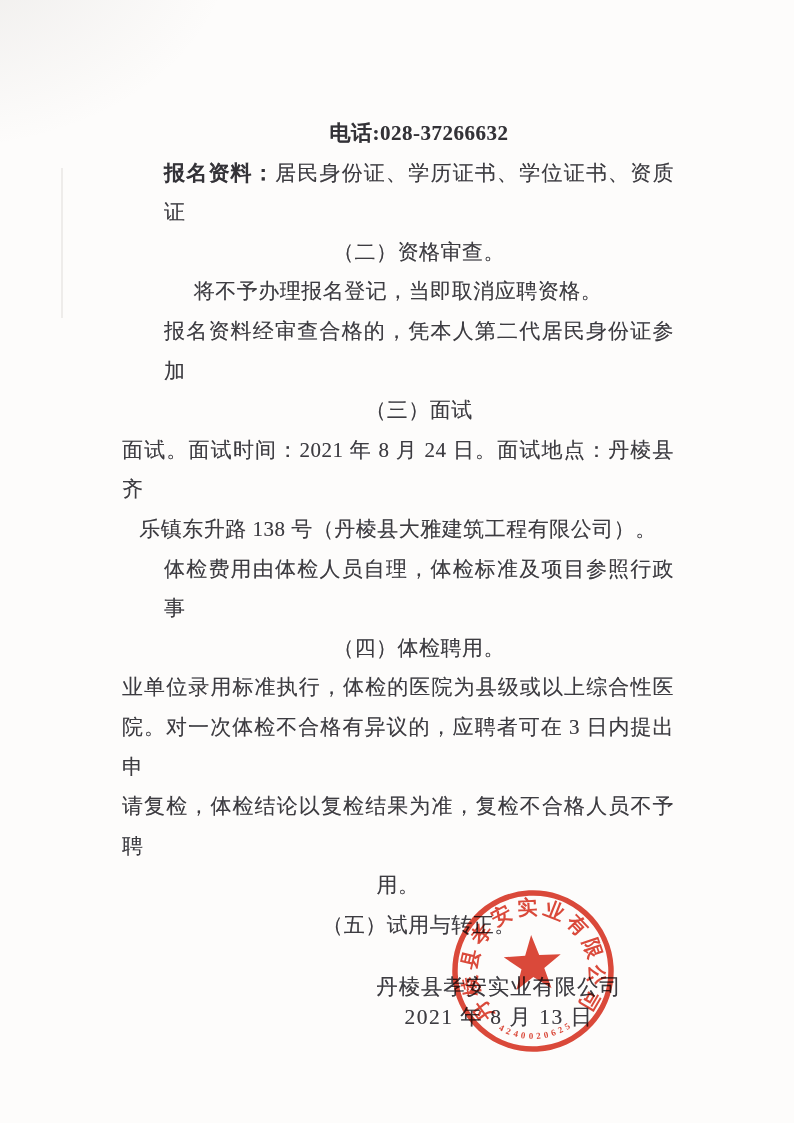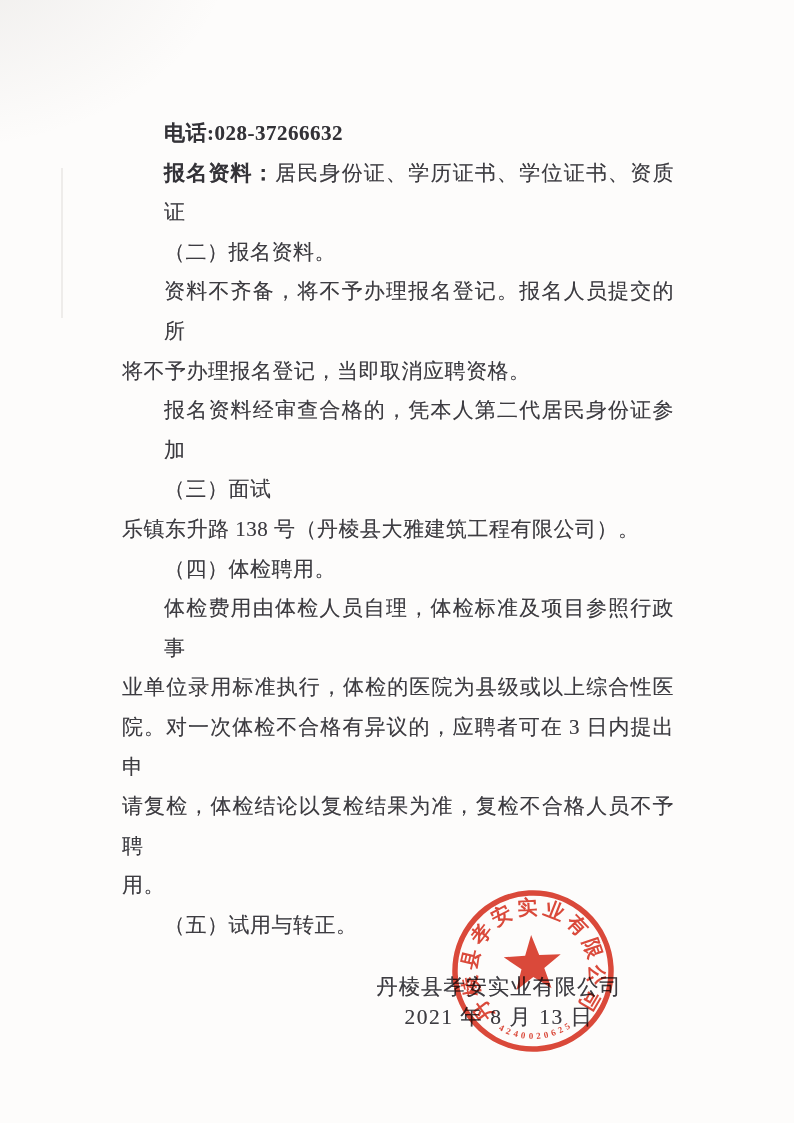--- a/index.html
+++ b/index.html
@@ -29,21 +29,21 @@
 
   .doc-body {
     position: absolute;
     left: 122px; top: 114px;
     width: 552px;
     font-size: 21px;
     line-height: 39.6px;
     letter-spacing: 0.5px;
     text-shadow: 0 0 0.6px rgba(66,64,70,0.45);
   }
-  .line { text-align: left; }
+  .line { text-align: center; }
   .line.indent { padding-left: 42px; }
   .line.justify { text-align: justify; text-align-last: justify; }
   .line b { font-weight: 700; color: #333237; }
 
   .signature {
     position: absolute;
     left: 324px; top: 972px;
     width: 350px;
     text-align: center;
     font-size: 21.5px;
@@ -78,28 +78,28 @@
 </head>
 <body>
 
 <div class="paper">
 
   <div class="fold-line"></div>
 
   <div class="doc-body">
       <div class="line indent"><b>电话:028-37266632</b></div>
       <div class="line indent justify"><b>报名资料：</b><span>居民身份证、学历证书、学位证书、资质证</span></div>
-      <div class="line indent"><span>（二）报名资料。</span></div>
-      <div class="line indent justify"><span>资料不齐备，将不予办理报名登记。报名人员提交的所</span></div>
+      <div class="line indent"><span>（二）资格审查。</span></div>
       <div class="line"><span>将不予办理报名登记，当即取消应聘资格。</span></div>
       <div class="line indent justify"><span>报名资料经审查合格的，凭本人第二代居民身份证参加</span></div>
       <div class="line indent"><span>（三）面试</span></div>
+      <div class="line justify"><span>面试。面试时间：2021 年 8 月 24 日。面试地点：丹棱县齐</span></div>
       <div class="line"><span>乐镇东升路 138 号（丹棱县大雅建筑工程有限公司）。</span></div>
+      <div class="line indent justify"><span>体检费用由体检人员自理，体检标准及项目参照行政事</span></div>
       <div class="line indent"><span>（四）体检聘用。</span></div>
-      <div class="line indent justify"><span>体检费用由体检人员自理，体检标准及项目参照行政事</span></div>
       <div class="line justify"><span>业单位录用标准执行，体检的医院为县级或以上综合性医</span></div>
       <div class="line justify"><span>院。对一次体检不合格有异议的，应聘者可在 3 日内提出申</span></div>
       <div class="line justify"><span>请复检，体检结论以复检结果为准，复检不合格人员不予聘</span></div>
       <div class="line"><span>用。</span></div>
       <div class="line indent"><span>（五）试用与转正。</span></div>
     </div>
 
   <div class="signature">
     <div class="company-line">丹棱县孝安实业有限公司</div>
     <div class="date-line">2021 年 8 月 13 日</div>

